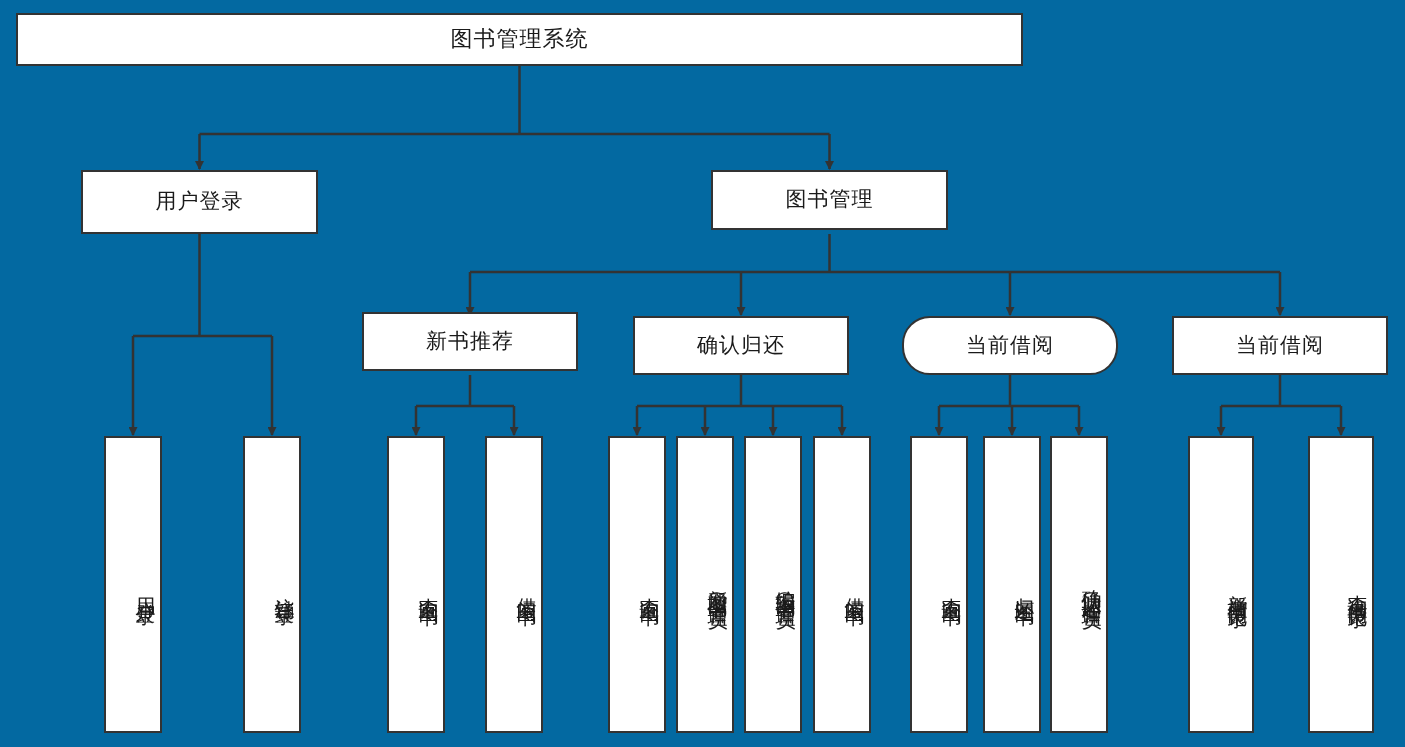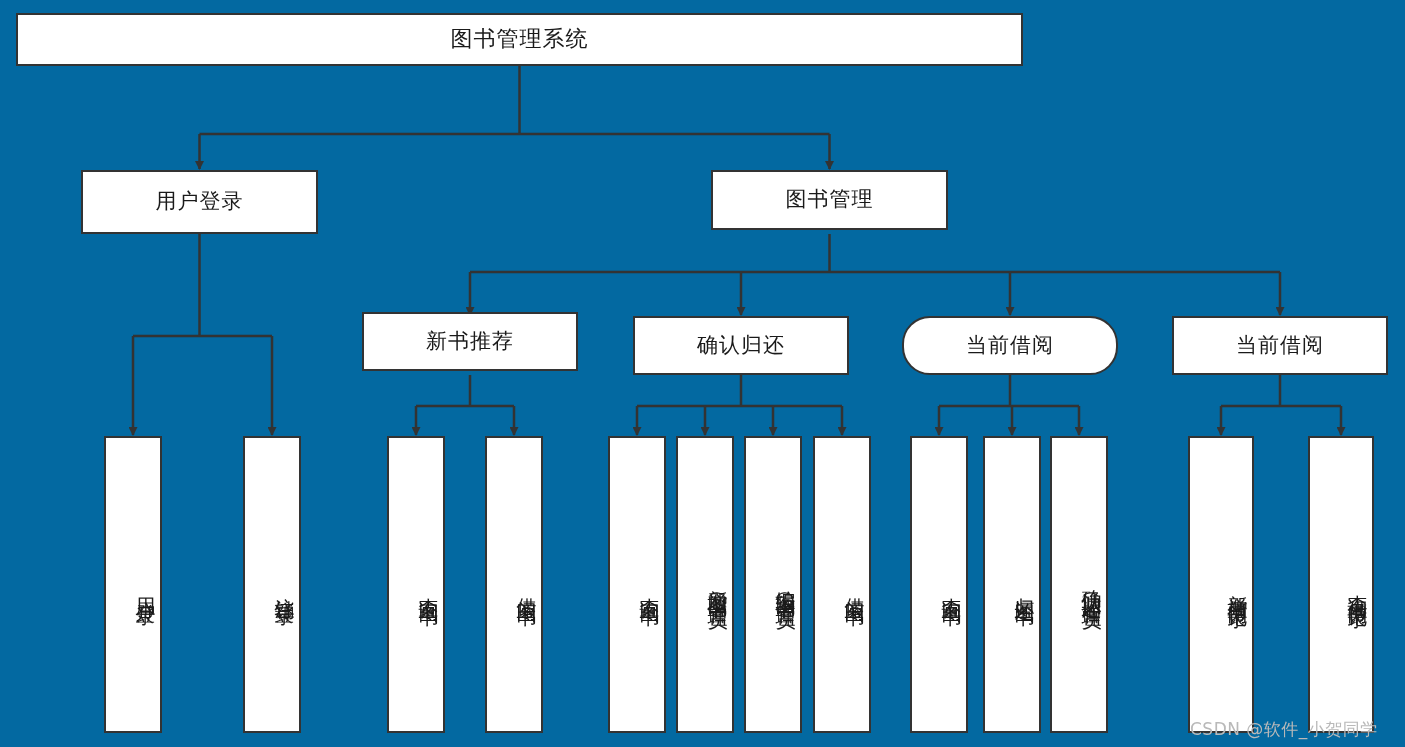--- a/index.html
+++ b/index.html
@@ -163,14 +163,13 @@
       <div class="node vert" style="left: 1050px; top: 436px; width: 58px; height: 297px;">
         <span>确认归还（管理员）</span>
       </div>
       <div class="node vert" style="left: 1188px; top: 436px; width: 66px; height: 297px;">
         <span>新增借阅记录</span>
       </div>
       <div class="node vert" style="left: 1308px; top: 436px; width: 66px; height: 297px;">
         <span>查询借阅记录</span>
       </div>
     </div>
-  <div class="watermark" style="left: 1190px; top: 718px;">CSDN @软件_小贺同学</div>
 </div>
 
 </body></html>

